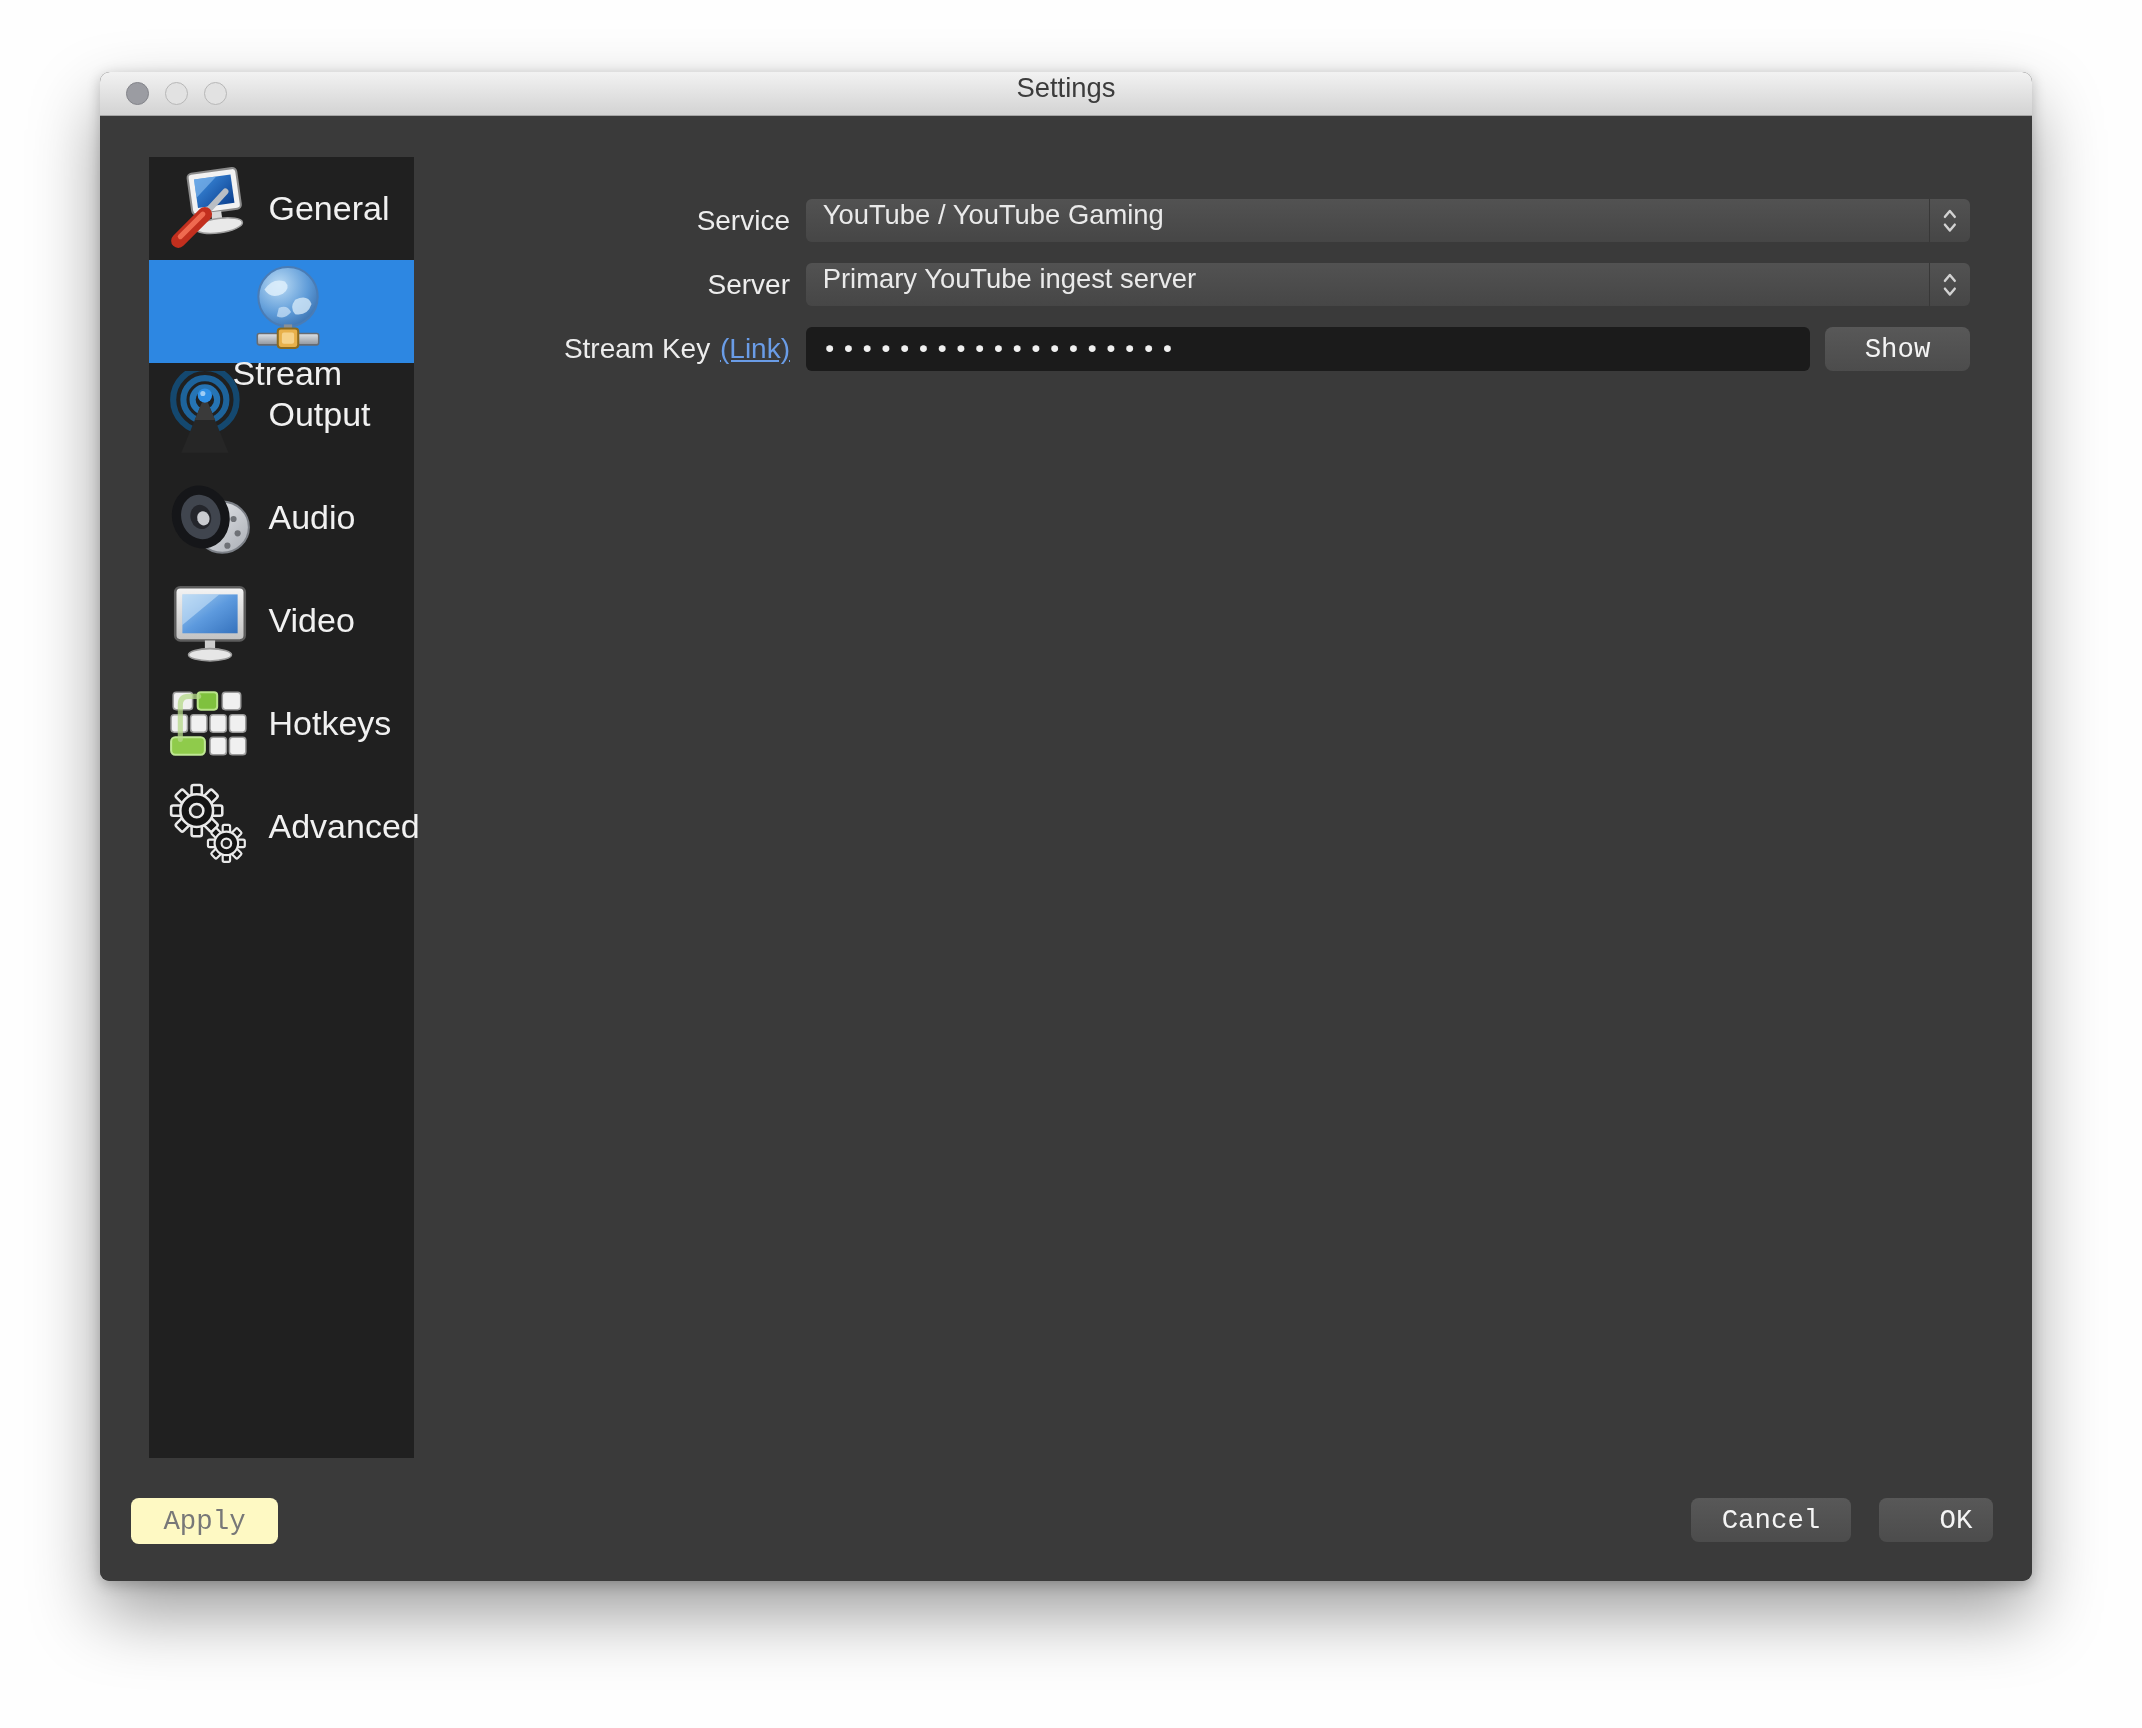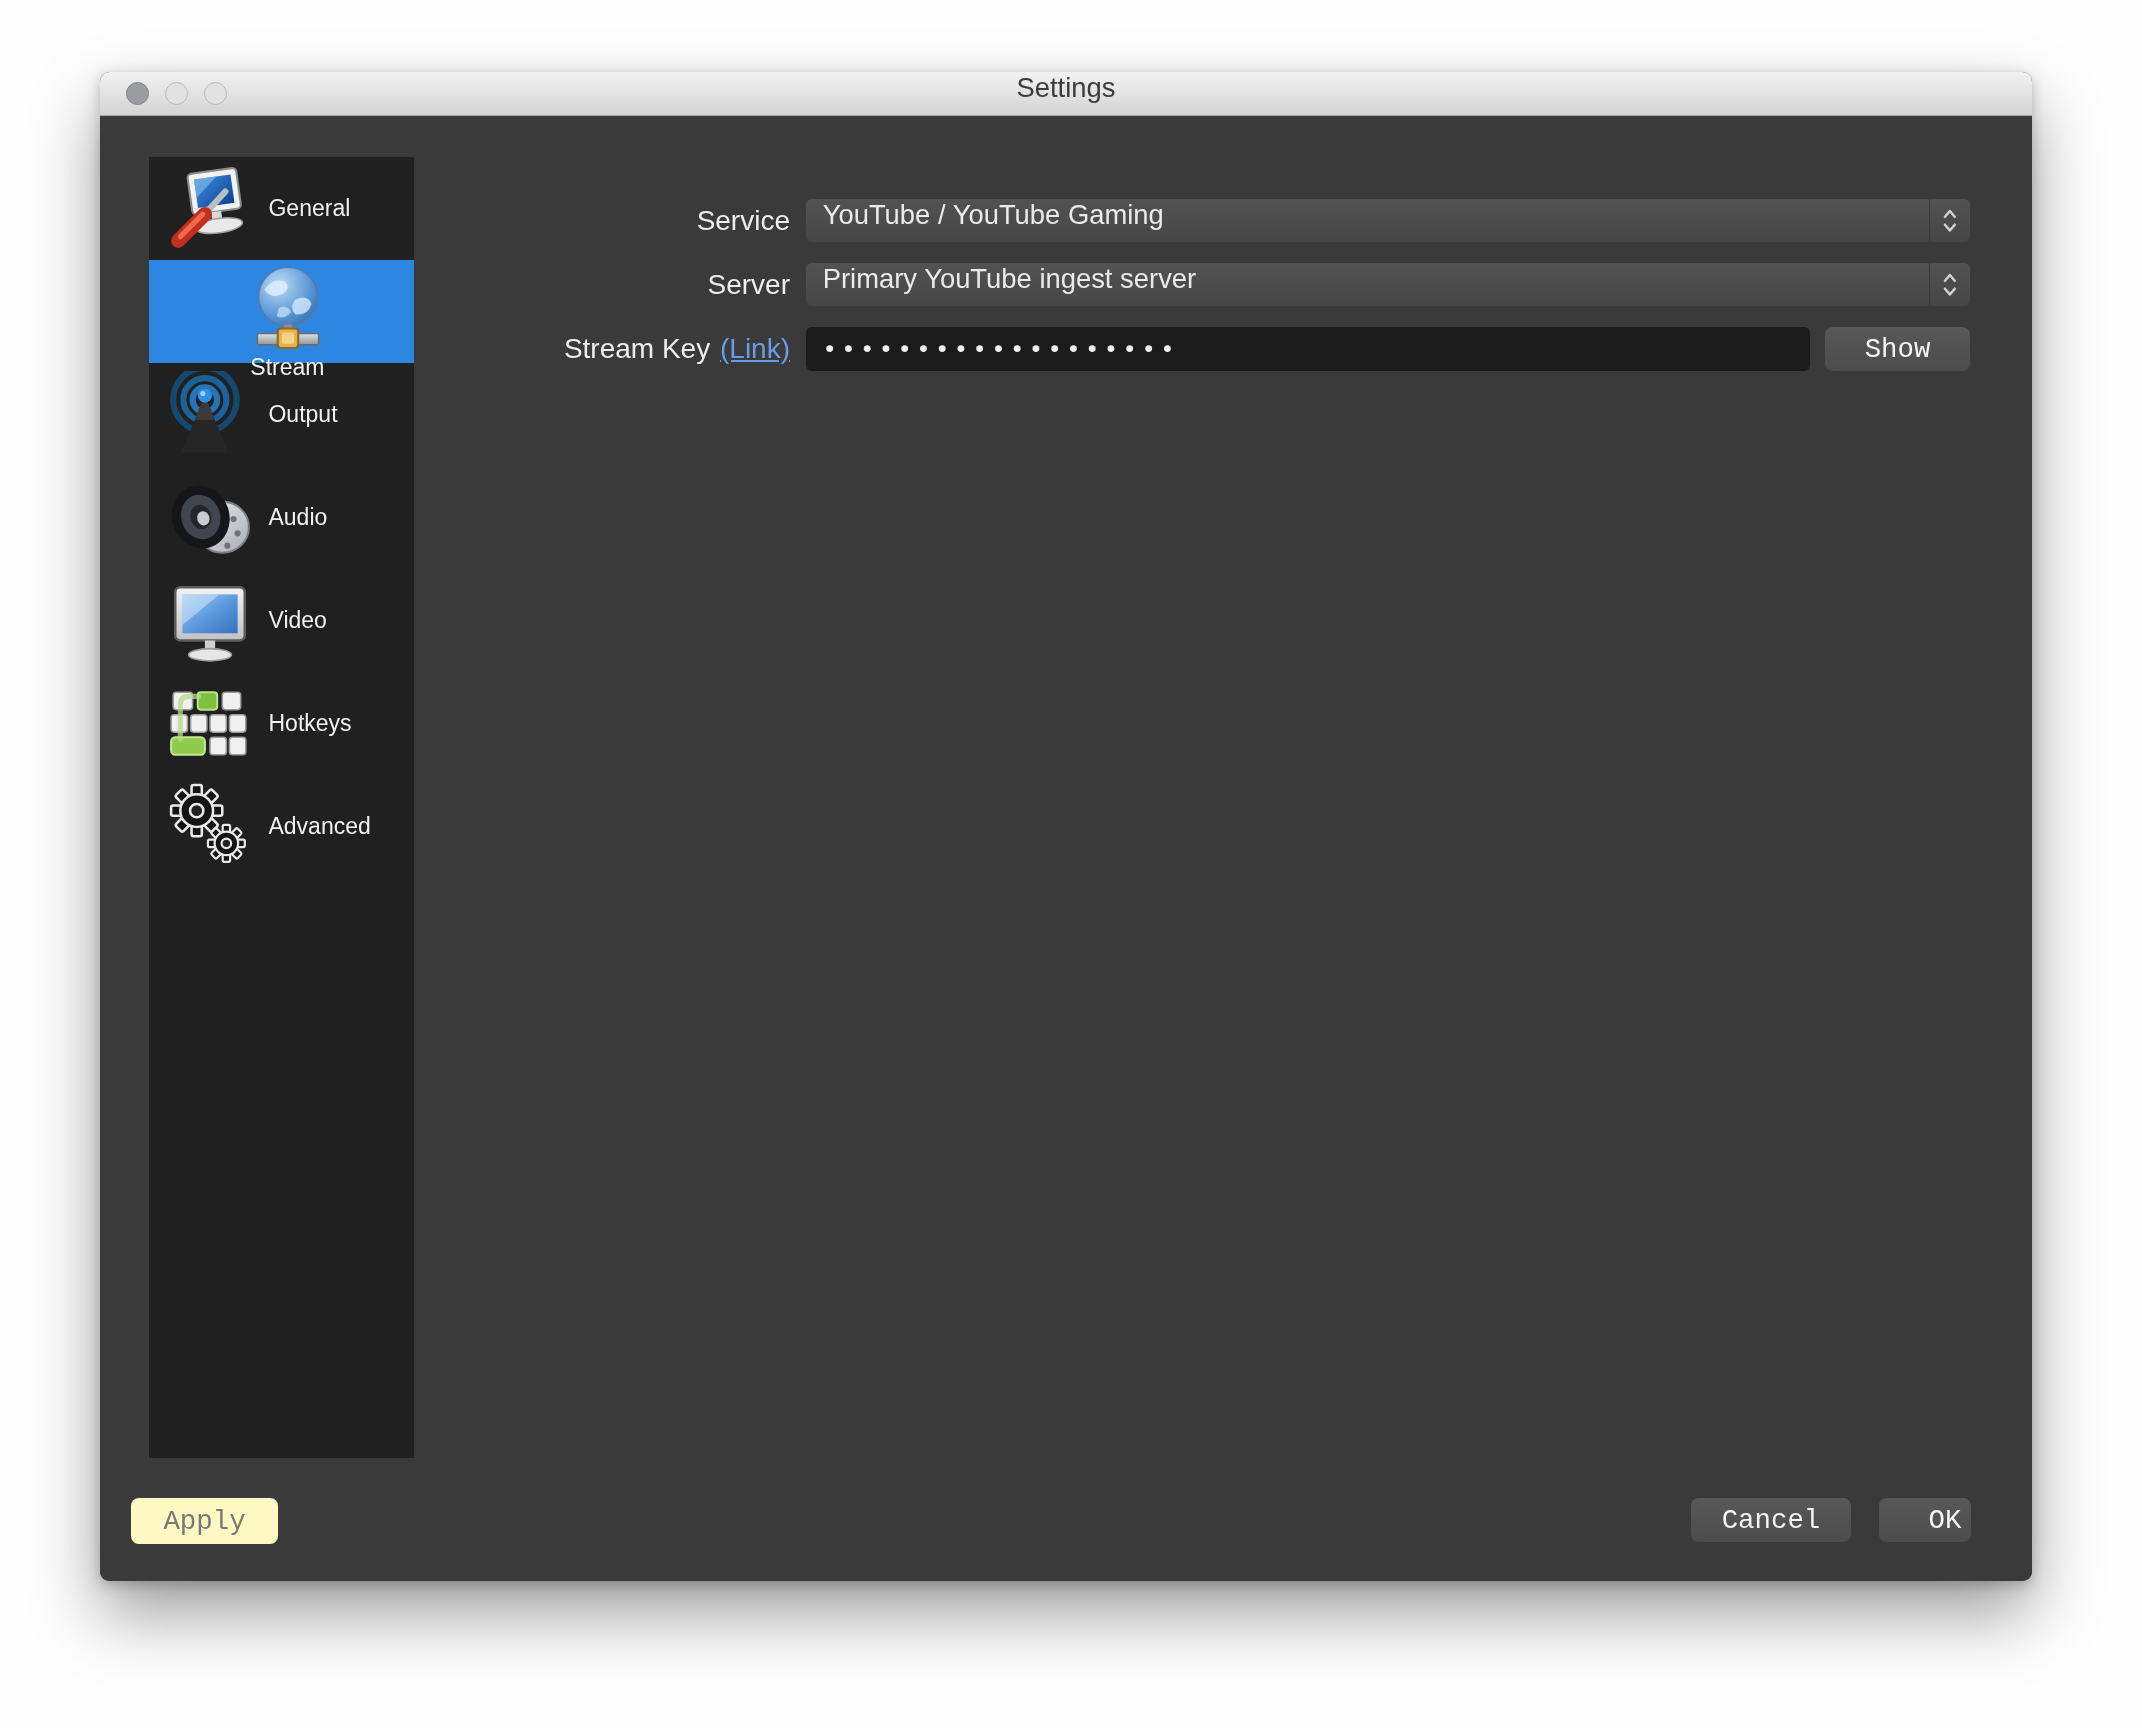--- a/index.html
+++ b/index.html
@@ -41,21 +41,21 @@
     background:#202020;
   }
   .side-item {
     height:103px; display:flex; align-items:center; cursor:default;
   }
   .side-item.selected { background:#2d87e2;flex-direction:column; }
   .side-icon {
     width:94px; height:94px; margin-left:13.7px; flex:0 0 auto;
     display:flex; align-items:center; justify-content:center;
   }
-  .side-label { margin-left:11.8px; font-size:23px; color:#f1f1f1; }
+  .side-label { margin-left:11.8px; font-size:34px; color:#f1f1f1; }
 
   
   .form-row { position:absolute; left:0; right:0; height:44px; }
   .row-service   { top:83px;  }
   .row-server    { top:147px; }
   .row-streamkey { top:211px; }
   .form-label {
     position:absolute; right:1242px; top:0; height:44px;
     display:flex; align-items:center; justify-content:flex-end;
     font-size:28px; color:#ededed; white-space:nowrap;
@@ -87,21 +87,21 @@
     font-family:Liberation Mono, monospace;
     background:linear-gradient(#585858,#4c4c4c);
     cursor:default;
   }
   .show-btn { position:absolute; left:1725px; top:0; width:145px; height:44px; }
 
   
   .apply-btn  { position:absolute; left:31px;  top:1382px; width:147px; height:46px;
                 background:#fef9c3; color:#787878; }
   .cancel-btn { position:absolute; left:1591px; top:1382px; width:160px; height:44px; }
-  .ok-btn     { position:absolute; left:1779px; top:1382px; width:92px; height:44px;padding-left:40px; }
+  .ok-btn     { position:absolute; left:1779px; top:1382px; width:114px; height:44px;padding-left:40px; }
 </style>
 </head>
 <body>
 
 <div class="window">
 
   <div class="titlebar">
     <div class="traffic">
       <div class="tl close"></div>
       <div class="tl min"></div>

